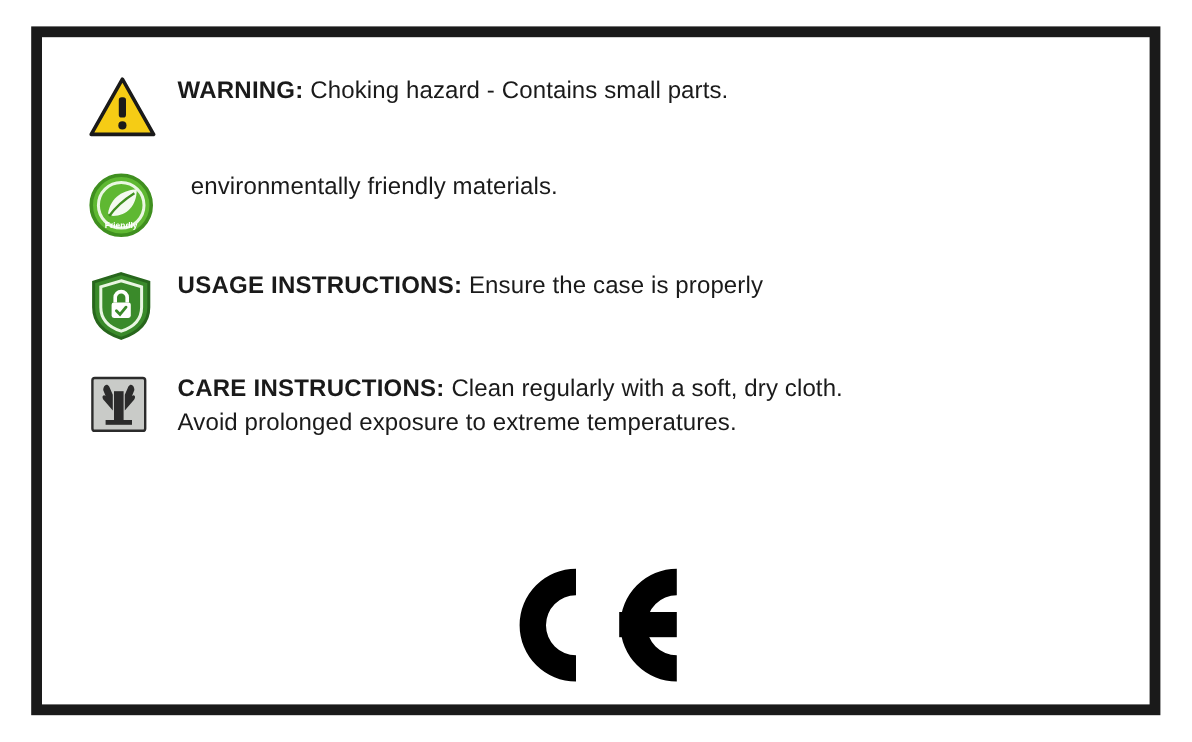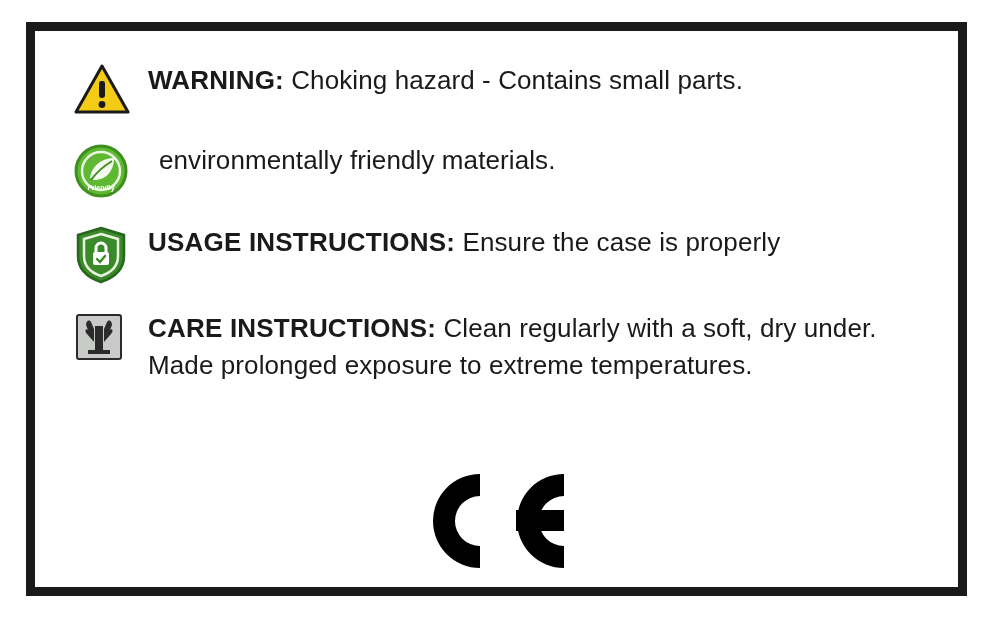--- a/index.html
+++ b/index.html
@@ -42,21 +42,21 @@
     display: flex;
     justify-content: flex-start;
     align-items: flex-start;
     padding-top: 2px;
   }
   .text-cell {
     flex: 1;
     padding-top: 0px;
   }
   .line {
-    font-size: 26px;
+    font-size: 20px;
     line-height: 1.42;
     color: #1a1a1a;
     letter-spacing: 0.1px;
     white-space: nowrap;
   }
   .line .lead {
     font-weight: bold;
     letter-spacing: 0.2px;
   }
   .row-materials .text-cell { padding-left: 6px; }
@@ -141,22 +141,22 @@
       <div class="icon-cell">
         <svg class="icon-care" viewBox="0 0 50 50">
           <rect x="3" y="3" width="44" height="44" rx="2" fill="#c9cbc8" stroke="#2b2b2b" stroke-width="2"></rect>
           <path d="M12 13 C12 9 15 7 17 10 L20 17 L20 30 L13 22 C10 19 12 16 14 18" fill="#2b2b2b"></path>
           <path d="M38 13 C38 9 35 7 33 10 L30 17 L30 30 L37 22 C40 19 38 16 36 18" fill="#2b2b2b"></path>
           <rect x="21" y="14" width="8" height="24" fill="#2b2b2b"></rect>
           <rect x="14" y="38" width="22" height="4" fill="#2b2b2b"></rect>
         </svg>
       </div>
       <div class="text-cell">
-        <div class="line line1"><span class="lead">CARE INSTRUCTIONS:</span><span> Clean regularly with a soft, dry under.</span></div>
-        <div class="line line2">Made prolonged exposure to extreme temperatures.</div>
+        <div class="line line1"><span class="lead">CARE INSTRUCTIONS:</span><span> Clean regularly with a soft, dry cloth.</span></div>
+        <div class="line line2">Avoid prolonged exposure to extreme temperatures.</div>
       </div>
     </div>
 
   </div>
 
   <div id="ce-mark">
     <svg width="170" height="110" viewBox="0 0 170 110">
 
       <path d="M68 8 A47 47 0 1 0 68 102 L68 80 A25 25 0 1 1 68 30 Z" fill="#000000"></path>
 

